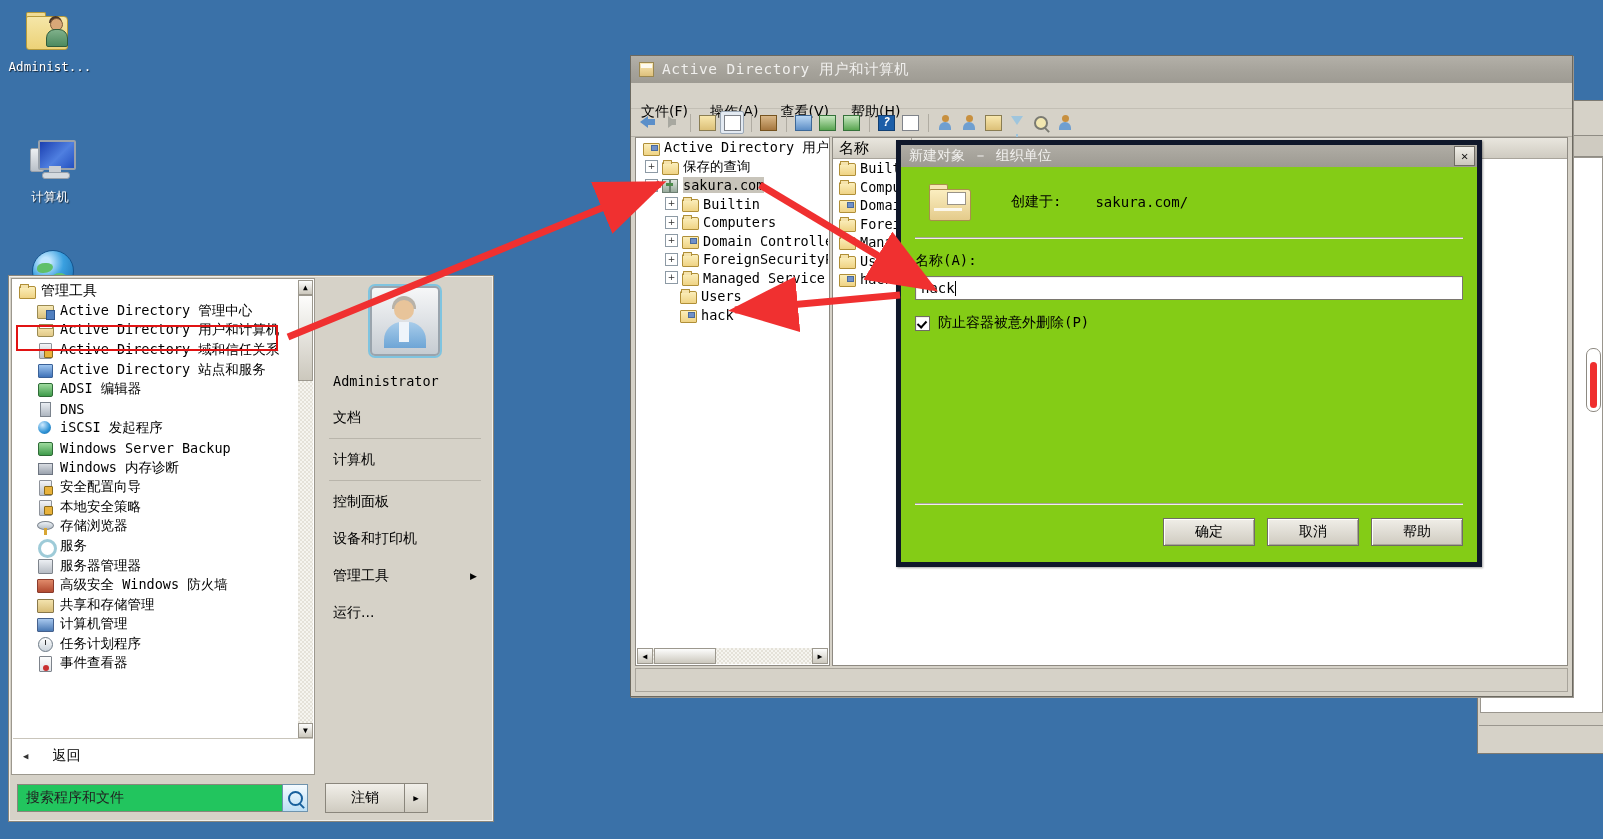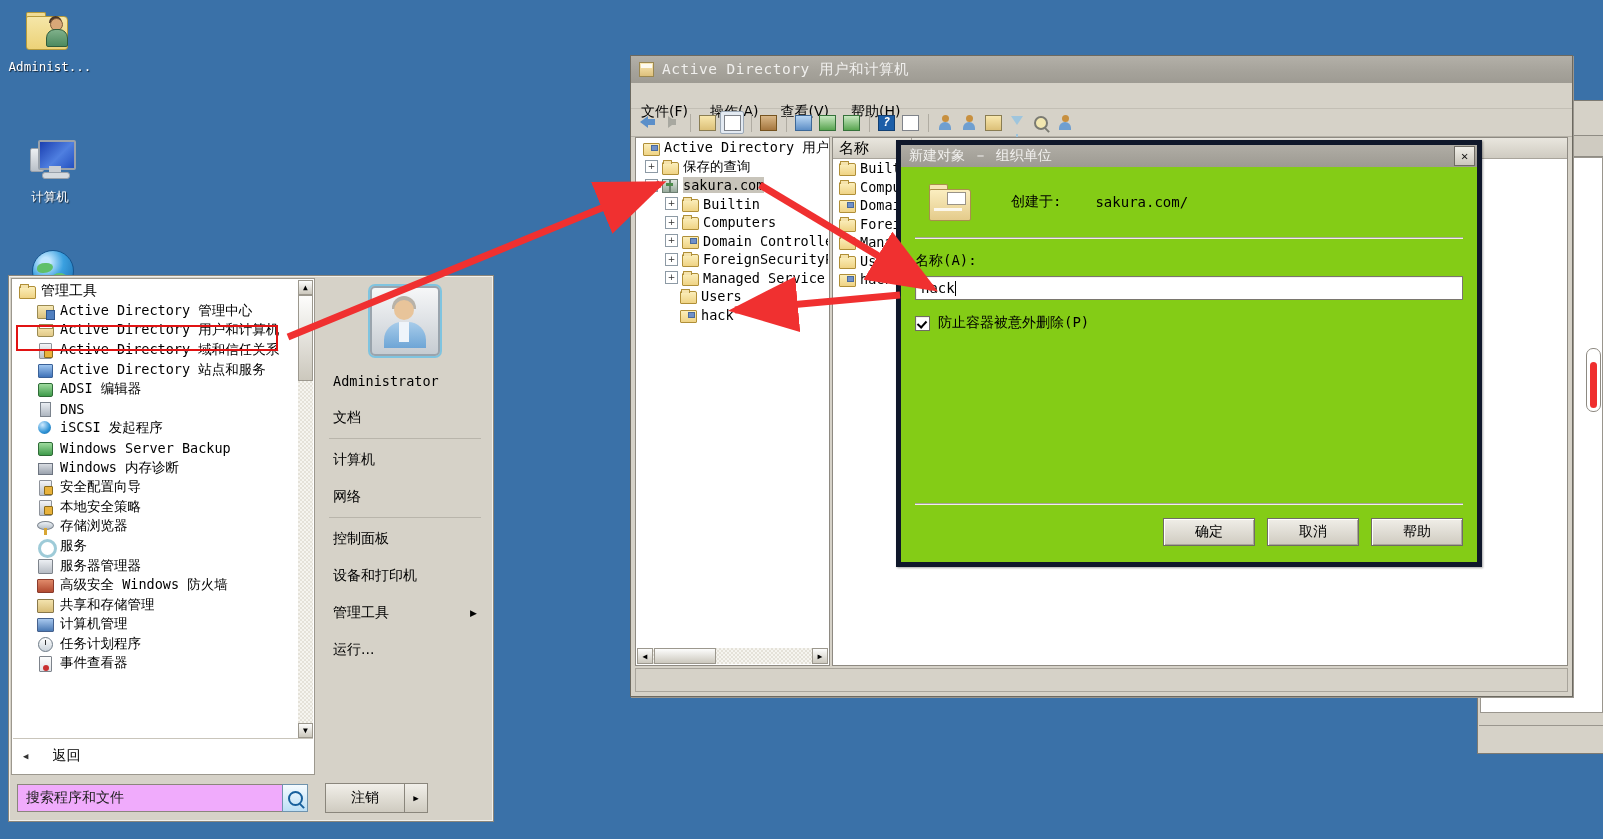--- a/index.html
+++ b/index.html
@@ -114,21 +114,21 @@
   #avatar .a-body{position:absolute;left:12px;top:34px;width:42px;height:26px;border-radius:18px 18px 0 0;
      background:linear-gradient(#a8ccea,#6ea5d6);}
   #avatar .a-shirt{position:absolute;left:27px;top:34px;width:10px;height:20px;background:#eef4fa;}
   .sm-r-item{height:37px;display:flex;align-items:center;padding-left:14px;font-size:14px;
      font-family:"DejaVu Sans","Liberation Sans",sans-serif;position:relative;}
   .sm-r-item.mono{font-family:"DejaVu Sans Mono","Liberation Mono",monospace;font-size:13.5px;}
   .sm-r-item .arr{position:absolute;right:14px;font-size:9px;}
   .sm-sep{height:1px;background:#b9b5ab;margin:2px 10px 2px 10px;}
 
   #sm-bottom{position:absolute;left:2px;right:2px;bottom:2px;height:42px;display:flex;align-items:center;}
-  #searchbox{position:relative;margin-left:6px;width:288px;height:26px;background:#f0abfc;border:1px solid #8a867c;
+  #searchbox{position:relative;margin-left:6px;width:288px;height:26px;background:#22c55e;border:1px solid #8a867c;
      display:flex;align-items:center;}
   #searchbox .sv{padding-left:8px;font-size:14px;font-family:"DejaVu Sans","Liberation Sans",sans-serif;color:#222;}
   #searchbtn{position:absolute;right:-2px;top:-1px;width:24px;height:26px;background:linear-gradient(#f5fbff,#bcdff5);
      border:1px solid #6f93ad;display:flex;align-items:center;justify-content:center;}
   .magn{width:11px;height:11px;border:2px solid #18609c;border-radius:50%;position:relative;}
   .magn:after{content:"";position:absolute;right:-4px;bottom:-3px;width:6px;height:2px;background:#18609c;transform:rotate(45deg);}
   #logoff{margin-left:18px;height:28px;display:flex;align-items:center;}
   #logoff .btn{width:78px;height:28px;background:linear-gradient(#f1efe9,#cfcbc0);border:1px solid #8a867c;
      display:flex;align-items:center;justify-content:center;font-size:14px;font-family:"DejaVu Sans","Liberation Sans",sans-serif;}
   #logoff .more{width:22px;height:28px;background:linear-gradient(#f1efe9,#cfcbc0);border:1px solid #8a867c;border-left:none;
@@ -454,21 +454,20 @@
     <div id="avatar">
       <i class="a-hair"></i>
         <i class="a-head"></i>
         <i class="a-body"></i>
         <i class="a-shirt"></i>
     </div>
     <div class="sm-r-item mono">Administrator</div>
     <div class="sm-r-item">文档</div>
     <div class="sm-sep"></div>
     <div class="sm-r-item">计算机</div>
-    <div class="sm-r-item">网络</div>
     <div class="sm-sep"></div>
     <div class="sm-r-item">控制面板</div>
     <div class="sm-r-item">设备和打印机</div>
     <div class="sm-r-item">
       <span>管理工具</span>
       <span class="arr">▶</span>
     </div>
     <div class="sm-r-item">运行...</div>
   </div>
 

